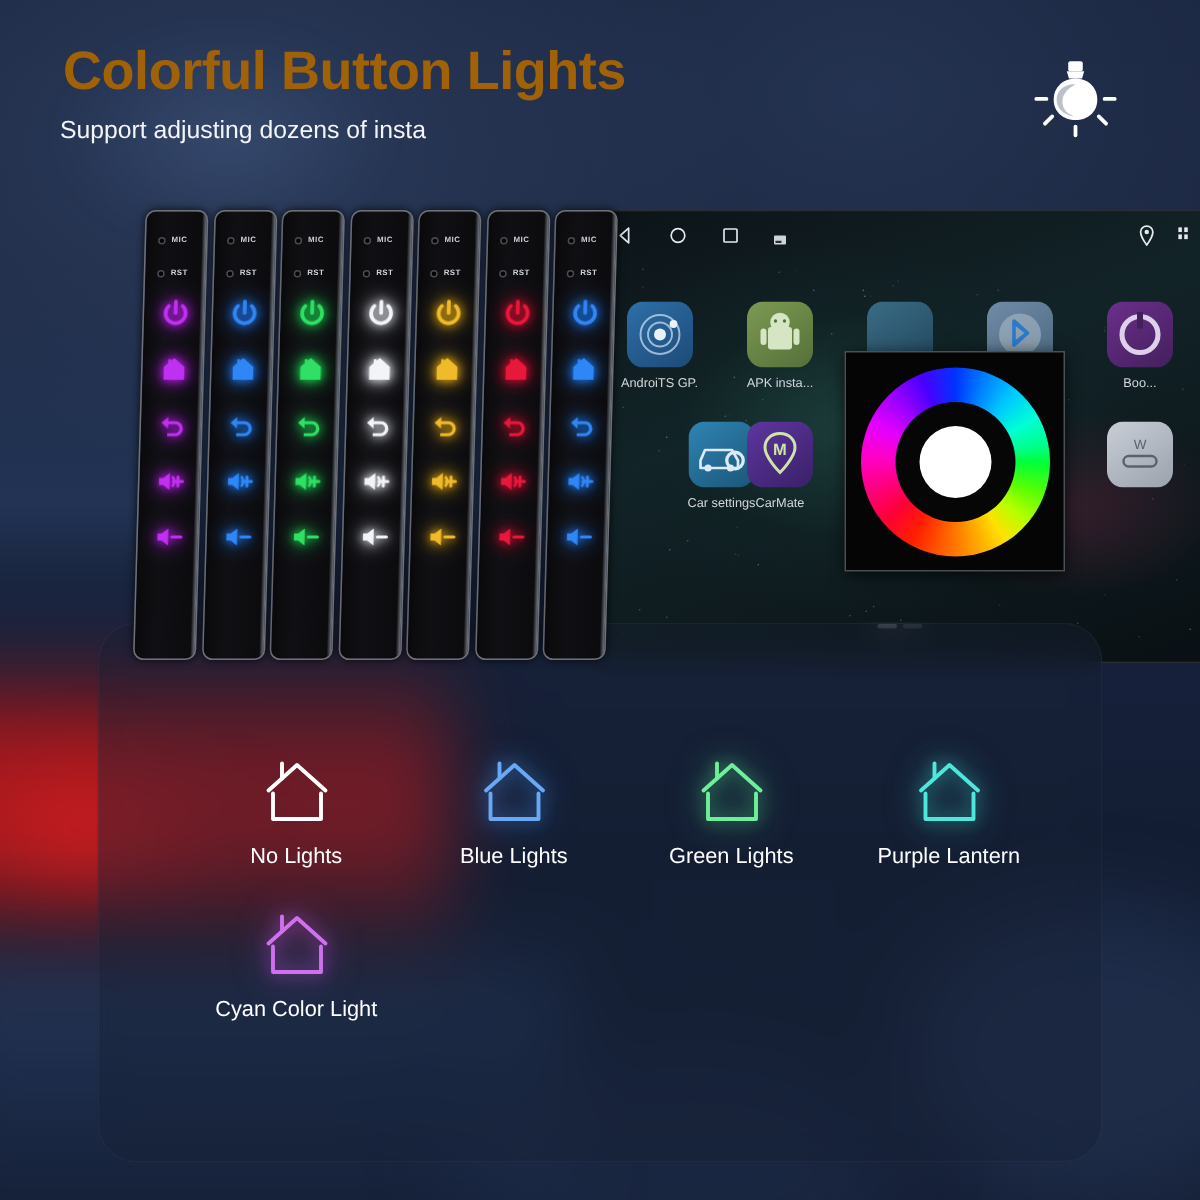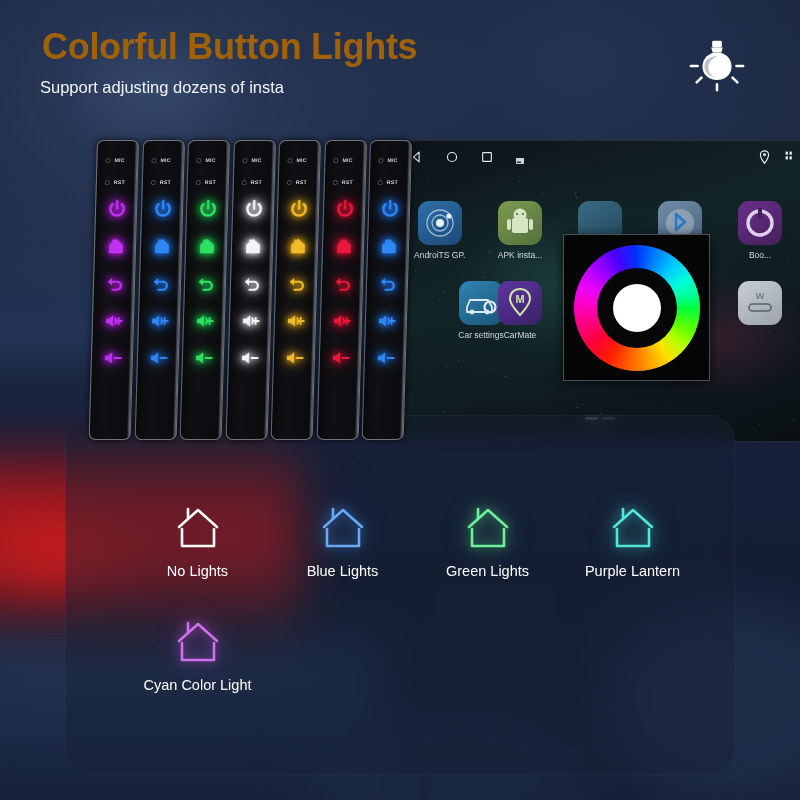--- a/index.html
+++ b/index.html
@@ -178,21 +178,21 @@
     border-radius:26px;
     backdrop-filter:blur(9px);
     -webkit-backdrop-filter:blur(9px);
     box-shadow:inset 0 0 0 1px rgba(255,255,255,0.04);
   }
   #swatch-grid {
     position:absolute; left:60px; top:90px;
     width:580px;
     display:grid;
     grid-template-columns:repeat(4, 1fr);
-    row-gap:40px;
+    row-gap:28px;
   }
   .sw { text-align:center; }
   .sw-ico { width:56px; height:48px; margin:0 auto 10px; }
   .sw-ico svg { width:100%; height:100%; display:block; }
   .sw-name { font-size:14.5px; color:#ffffff; white-space:nowrap; }
 </style>
 </head>
 <body>
 
 <div id="bg">

